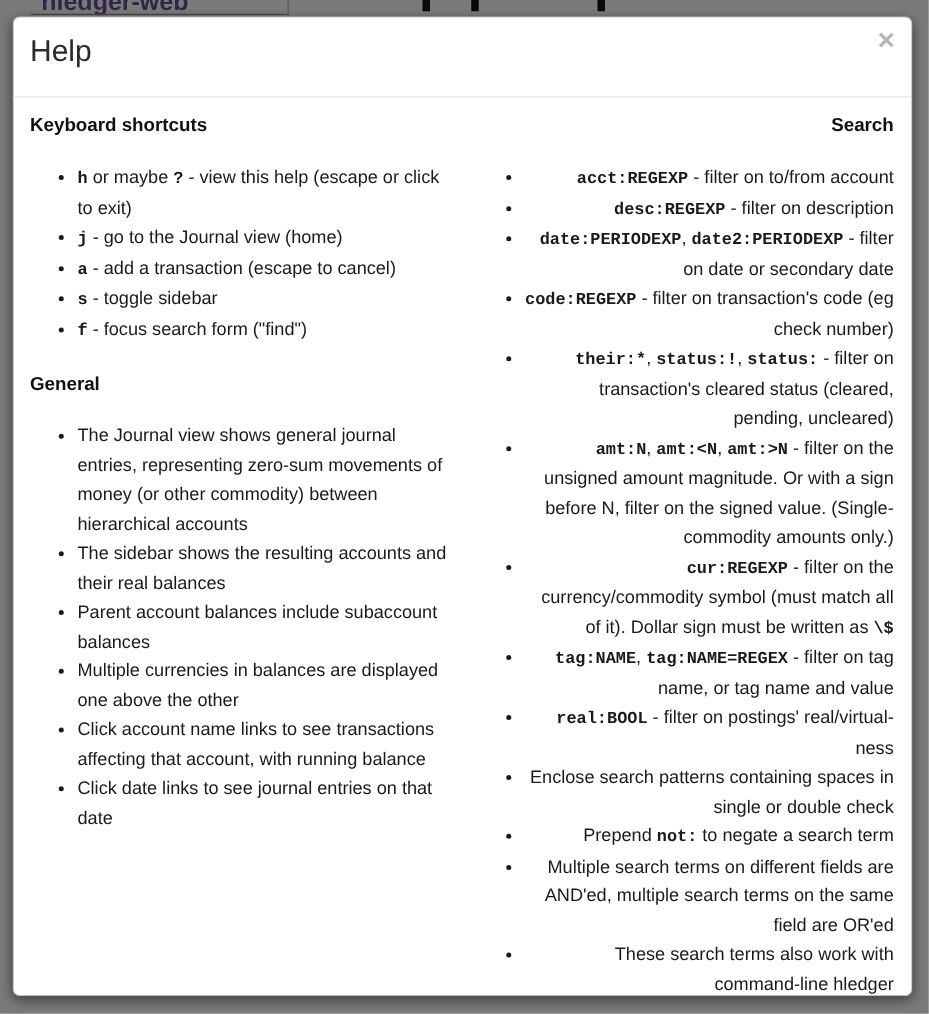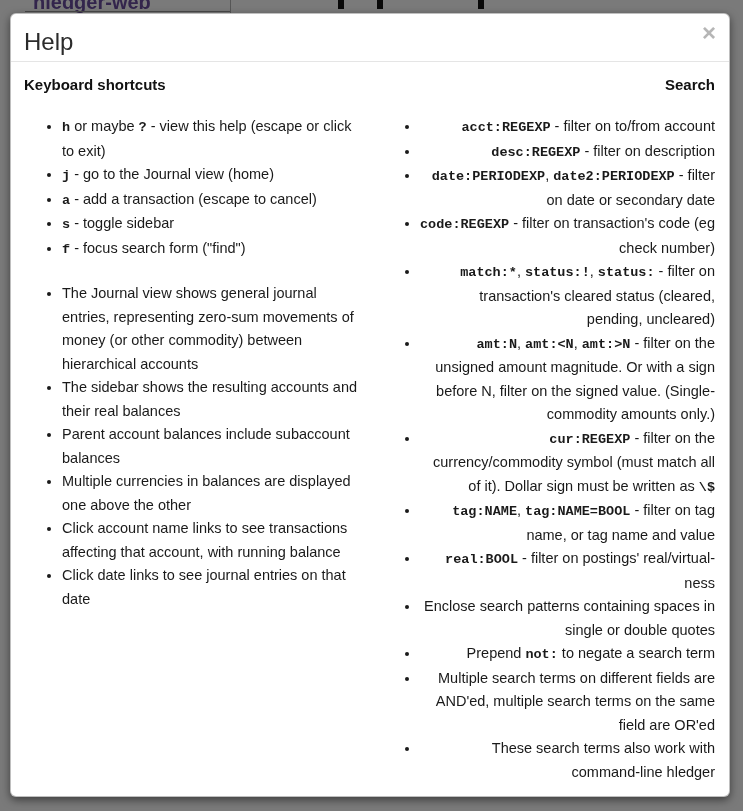--- a/index.html
+++ b/index.html
@@ -28,21 +28,21 @@
   .backdrop { position:absolute; inset:0; background:rgba(0,0,0,0.52); }
 
   
   .modal {
     position:absolute; left:10px; top:13px; width:720px; height:784px;
     background:#fff; border-radius:6px; box-sizing:border-box;
     border:1px solid rgba(0,0,0,0.25);
     box-shadow:0 3px 9px rgba(0,0,0,0.5);
   }
   .modal-header {
-    position:relative; height:48px; box-sizing:border-box;
+    position:relative; height:64px; box-sizing:border-box;
     padding:13px 15px 0 13px;
     border-bottom:1px solid #e5e5e5;
   }
   .modal-title { margin:0; font-size:24px; font-weight:400; color:#2b2b2b; line-height:1.25; }
   .close-btn {
     position:absolute; right:13px; top:7px;
     background:none; border:none; padding:0; cursor:pointer;
     font-size:24px; font-weight:700; color:#b6b6b6; line-height:1;
     font-family:"Liberation Sans", sans-serif;
   }
@@ -92,41 +92,42 @@
   <div class="modal-body">
     <div class="col-left" id="col-left">
         <div class="sec-heading">Keyboard shortcuts</div>
         <ul class="help-list">
           <li><code class="term">h</code> or maybe <code class="term">?</code> - view this help (escape or click to exit)</li>
           <li><code class="term">j</code> - go to the Journal view (home)</li>
           <li><code class="term">a</code> - add a transaction (escape to cancel)</li>
           <li><code class="term">s</code> - toggle sidebar</li>
           <li><code class="term">f</code> - focus search form ("find")</li>
         </ul>
+        <div class="sec-heading">General</div>
         <ul class="help-list">
           <li>The Journal view shows general journal entries, representing zero-sum movements of money (or other commodity) between hierarchical accounts</li>
           <li>The sidebar shows the resulting accounts and their real balances</li>
           <li>Parent account balances include subaccount balances</li>
           <li>Multiple currencies in balances are displayed one above the other</li>
           <li>Click account name links to see transactions affecting that account, with running balance</li>
           <li>Click date links to see journal entries on that date</li>
         </ul>
       </div>
     <div class="col-right" id="col-right">
         <div class="sec-heading">Search</div>
         <ul class="help-list">
           <li><code class="term">acct:REGEXP</code> - filter on to/from account</li>
           <li><code class="term">desc:REGEXP</code> - filter on description</li>
           <li><code class="term">date:PERIODEXP</code>, <code class="term">date2:PERIODEXP</code> - filter on date or secondary date</li>
           <li><code class="term">code:REGEXP</code> - filter on transaction's code (eg check number)</li>
-          <li><code class="term">match:*</code>, <code class="term">status:!</code>, <code class="term">status:</code> - filter on transaction's cleared status (cleared, pending, uncleared)</li>
+          <li><code class="term">their:*</code>, <code class="term">status:!</code>, <code class="term">status:</code> - filter on transaction's cleared status (cleared, pending, uncleared)</li>
           <li><code class="term">amt:N</code>, <code class="term">amt:&lt;N</code>, <code class="term">amt:&gt;N</code> - filter on the unsigned amount magnitude. Or with a sign before N, filter on the signed value. (Single-commodity amounts only.)</li>
           <li><code class="term">cur:REGEXP</code> - filter on the currency/commodity symbol (must match all of it). Dollar sign must be written as <code class="term">\$</code></li>
-          <li><code class="term">tag:NAME</code>, <code class="term">tag:NAME=BOOL</code> - filter on tag name, or tag name and value</li>
+          <li><code class="term">tag:NAME</code>, <code class="term">tag:NAME=REGEX</code> - filter on tag name, or tag name and value</li>
           <li><code class="term">real:BOOL</code> - filter on postings' real/virtual-ness</li>
-          <li>Enclose search patterns containing spaces in single or double quotes</li>
+          <li>Enclose search patterns containing spaces in single or double check</li>
           <li>Prepend <code class="term">not:</code> to negate a search term</li>
           <li>Multiple search terms on different fields are AND'ed, multiple search terms on the same field are OR'ed</li>
           <li>These search terms also work with command-line hledger</li>
         </ul>
       </div>
   </div>
 </div>
 
 </body></html>

